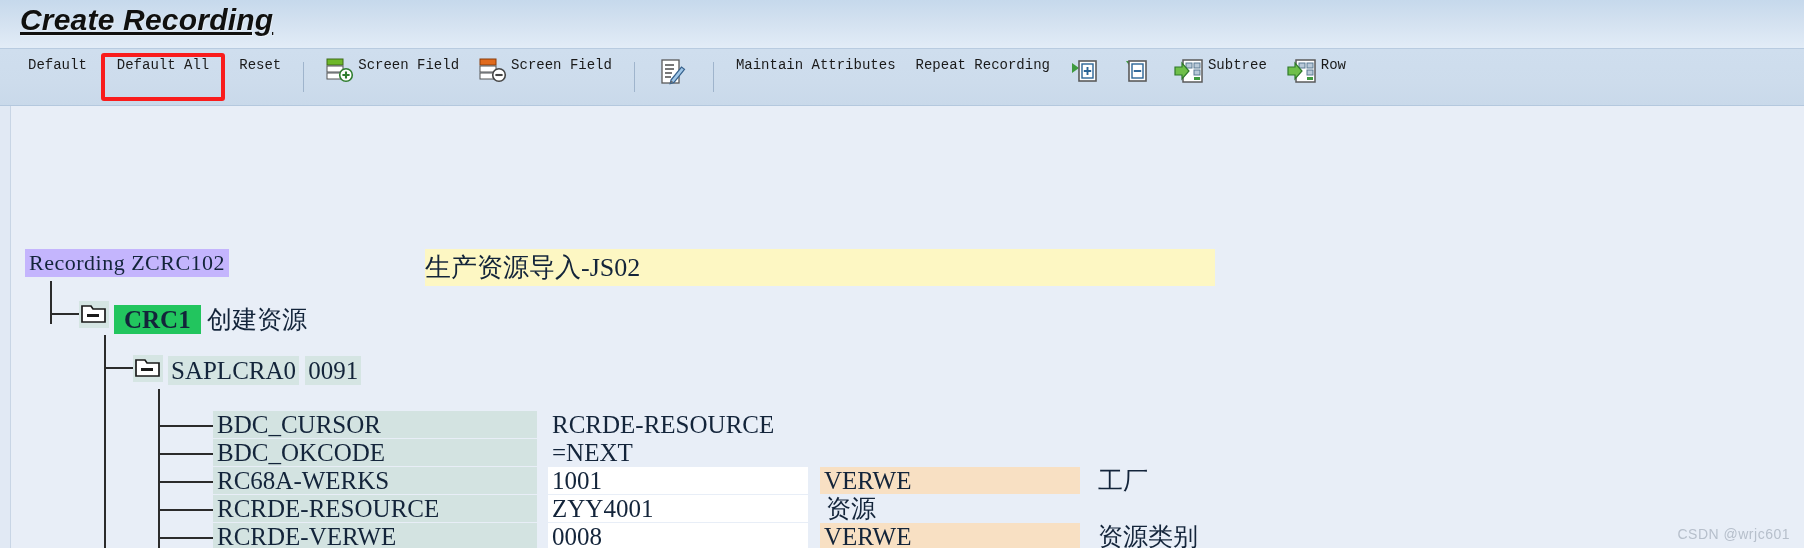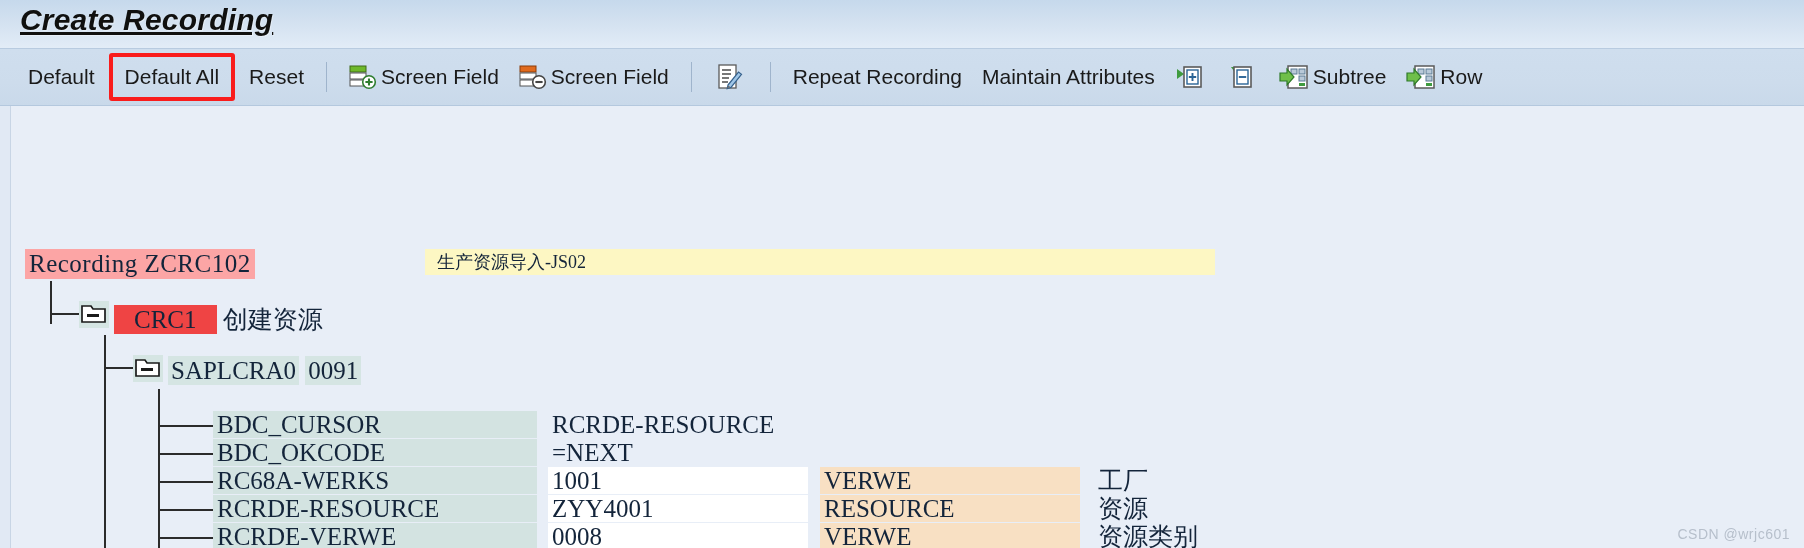--- a/index.html
+++ b/index.html
@@ -42,28 +42,28 @@
     height: 57px;
     background: linear-gradient(to bottom, #cfdeee 0%, #cddcec 60%, #c9d9ea 100%);
     border-bottom: 1px solid #b4c8de;
     display: flex;
     align-items: center;
     padding-left: 18px;
     box-sizing: border-box;
   }
   .tb-item {
     display: flex;
-    align-items: center;
     height: 40px;
     padding: 0 10px;
-    font-size: 21px;
+    font-size: 14px;
     color: #1a1a1a;
     white-space: nowrap;
     position: relative;
     cursor: default;
+    font-family: Liberation Mono, monospace;
   }
   .tb-item.highlighted {
     border: 4px solid #f91c1c;
     border-radius: 3px;
     padding: 0 12px;
     height: 48px;
     box-sizing: border-box;
     margin: 0 4px;
   }
   .tb-sep {
@@ -98,41 +98,41 @@
   .node {
     position: absolute;
     white-space: nowrap;
     font-family: "Liberation Serif", serif;
     color: #13243a;
   }
 
   .root-label {
     left: 25px;
     top: 143px;
-    font-size: 25px;
-    background: #fca5a5;
+    font-size: 22px;
+    background: #c4b5fd;
     padding: 1px 4px;
     letter-spacing: 0.5px;
   }
   .root-desc {
     left: 425px;
     top: 143px;
-    font-size: 18px;
+    font-size: 26px;
     background: #fdf7c3;
-    padding: 1px 12px;
+    padding: 1px 0;
     width: 790px;
     box-sizing: border-box;
   }
 
   .lvl1 {
     left: 114px;
     top: 197px;
     font-size: 25px;
   }
-  .lvl1 .code { background: #ef4444; padding: 1px 20px; }
+  .lvl1 .code { background: #22c55e; padding: 1px 10px; font-weight: bold; }
 
   .lvl2 {
     left: 168px;
     top: 251px;
     font-size: 25px;
   }
   .lvl2 .seg { background: #d5e5e3; padding: 1px 3px; }
 
   
   .folder {
@@ -271,25 +271,25 @@
         <path d="M14 23 L24.5 10 L27.5 12.4 L17 25.4 L13.2 26.6 Z" fill="#9fc6e8" stroke="#36618c" stroke-width="1.2"></path>
         <path d="M13.2 26.6 L14.3 23.6 L16.2 25.1 Z" fill="#6a6a6a"></path>
       </svg>
     </span>
     <span></span>
   </div>
 
   <div class="tb-sep"></div>
 
   <div class="tb-item">
+    <span>Maintain Attributes</span>
+  </div>
+
+  <div class="tb-item">
     <span>Repeat Recording</span>
-  </div>
-
-  <div class="tb-item">
-    <span>Maintain Attributes</span>
   </div>
 
   <div class="tb-item">
     <span class="tb-icon">
       <svg width="28" height="28" viewBox="0 0 28 28">
         <path d="M2 6 L9 11 L2 16 Z" fill="#3f9b3f"></path>
         <rect x="9" y="4" width="17" height="20" fill="#ffffff" stroke="#5a5a5a" stroke-width="1.6"></rect>
         <rect x="12" y="7" width="11" height="14" fill="#ffffff" stroke="#2a6496" stroke-width="1.4"></rect>
         <path d="M17.5 10 L17.5 18 M13.8 14 L21.2 14" stroke="#2a6496" stroke-width="1.9"></path>
       </svg>
@@ -402,21 +402,20 @@
     <div class="frow">
       <div class="c-name">RC68A-WERKS</div>
       <div class="c-value boxed">1001</div>
       <div class="c-tech filled">VERWE</div>
       <div class="c-desc">工厂</div>
     </div>
 
     <div class="frow">
       <div class="c-name">RCRDE-RESOURCE</div>
       <div class="c-value boxed">ZYY4001</div>
-      <div class="c-tech filled">RESOURCE</div>
       <div class="c-desc">资源</div>
     </div>
 
     <div class="frow">
       <div class="c-name">RCRDE-VERWE</div>
       <div class="c-value boxed">0008</div>
       <div class="c-tech filled">VERWE</div>
       <div class="c-desc">资源类别</div>
     </div>
 

